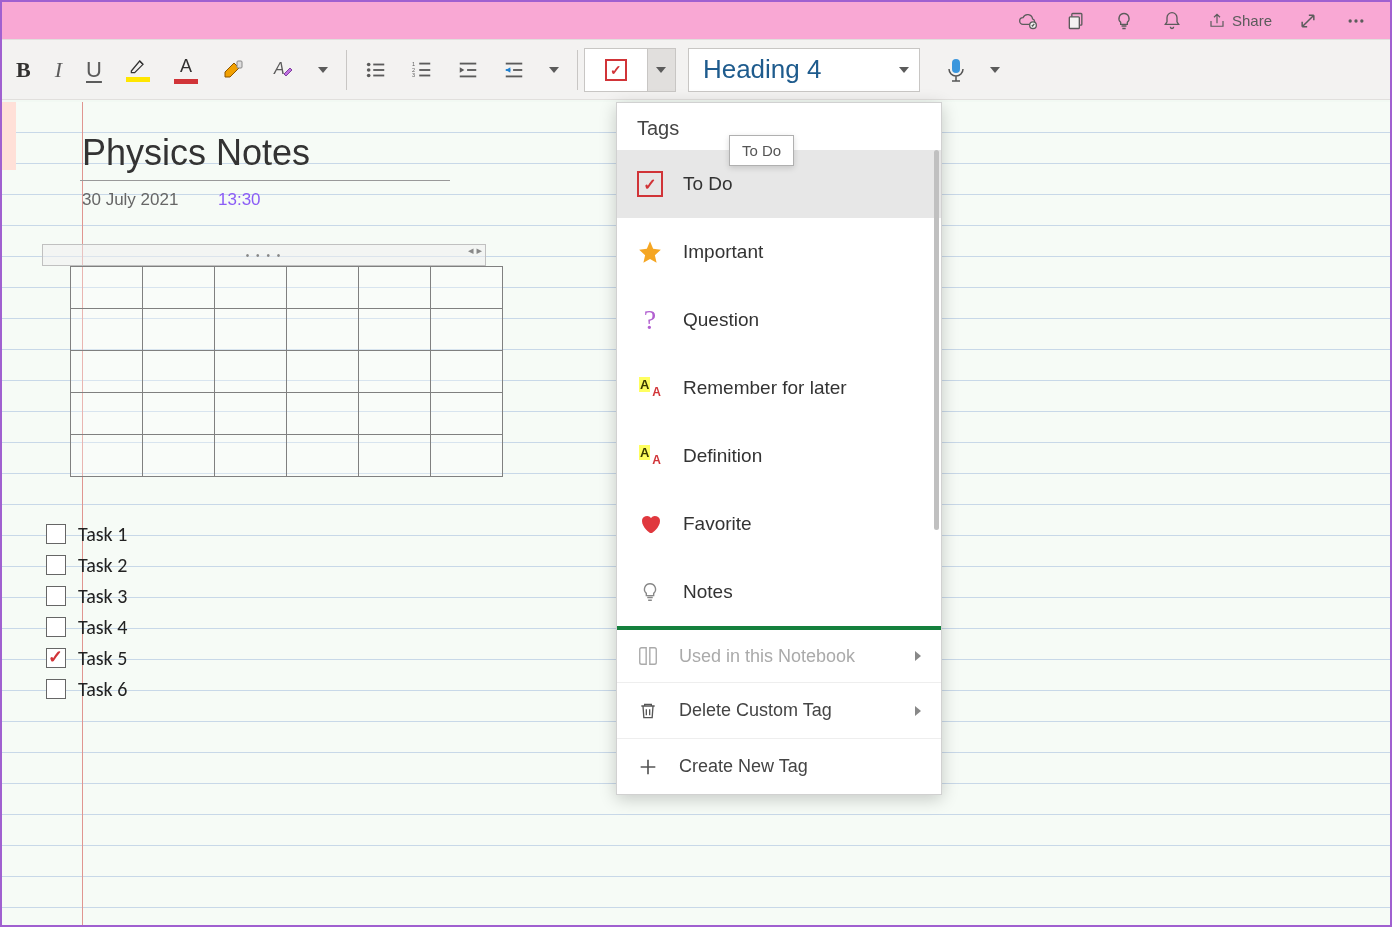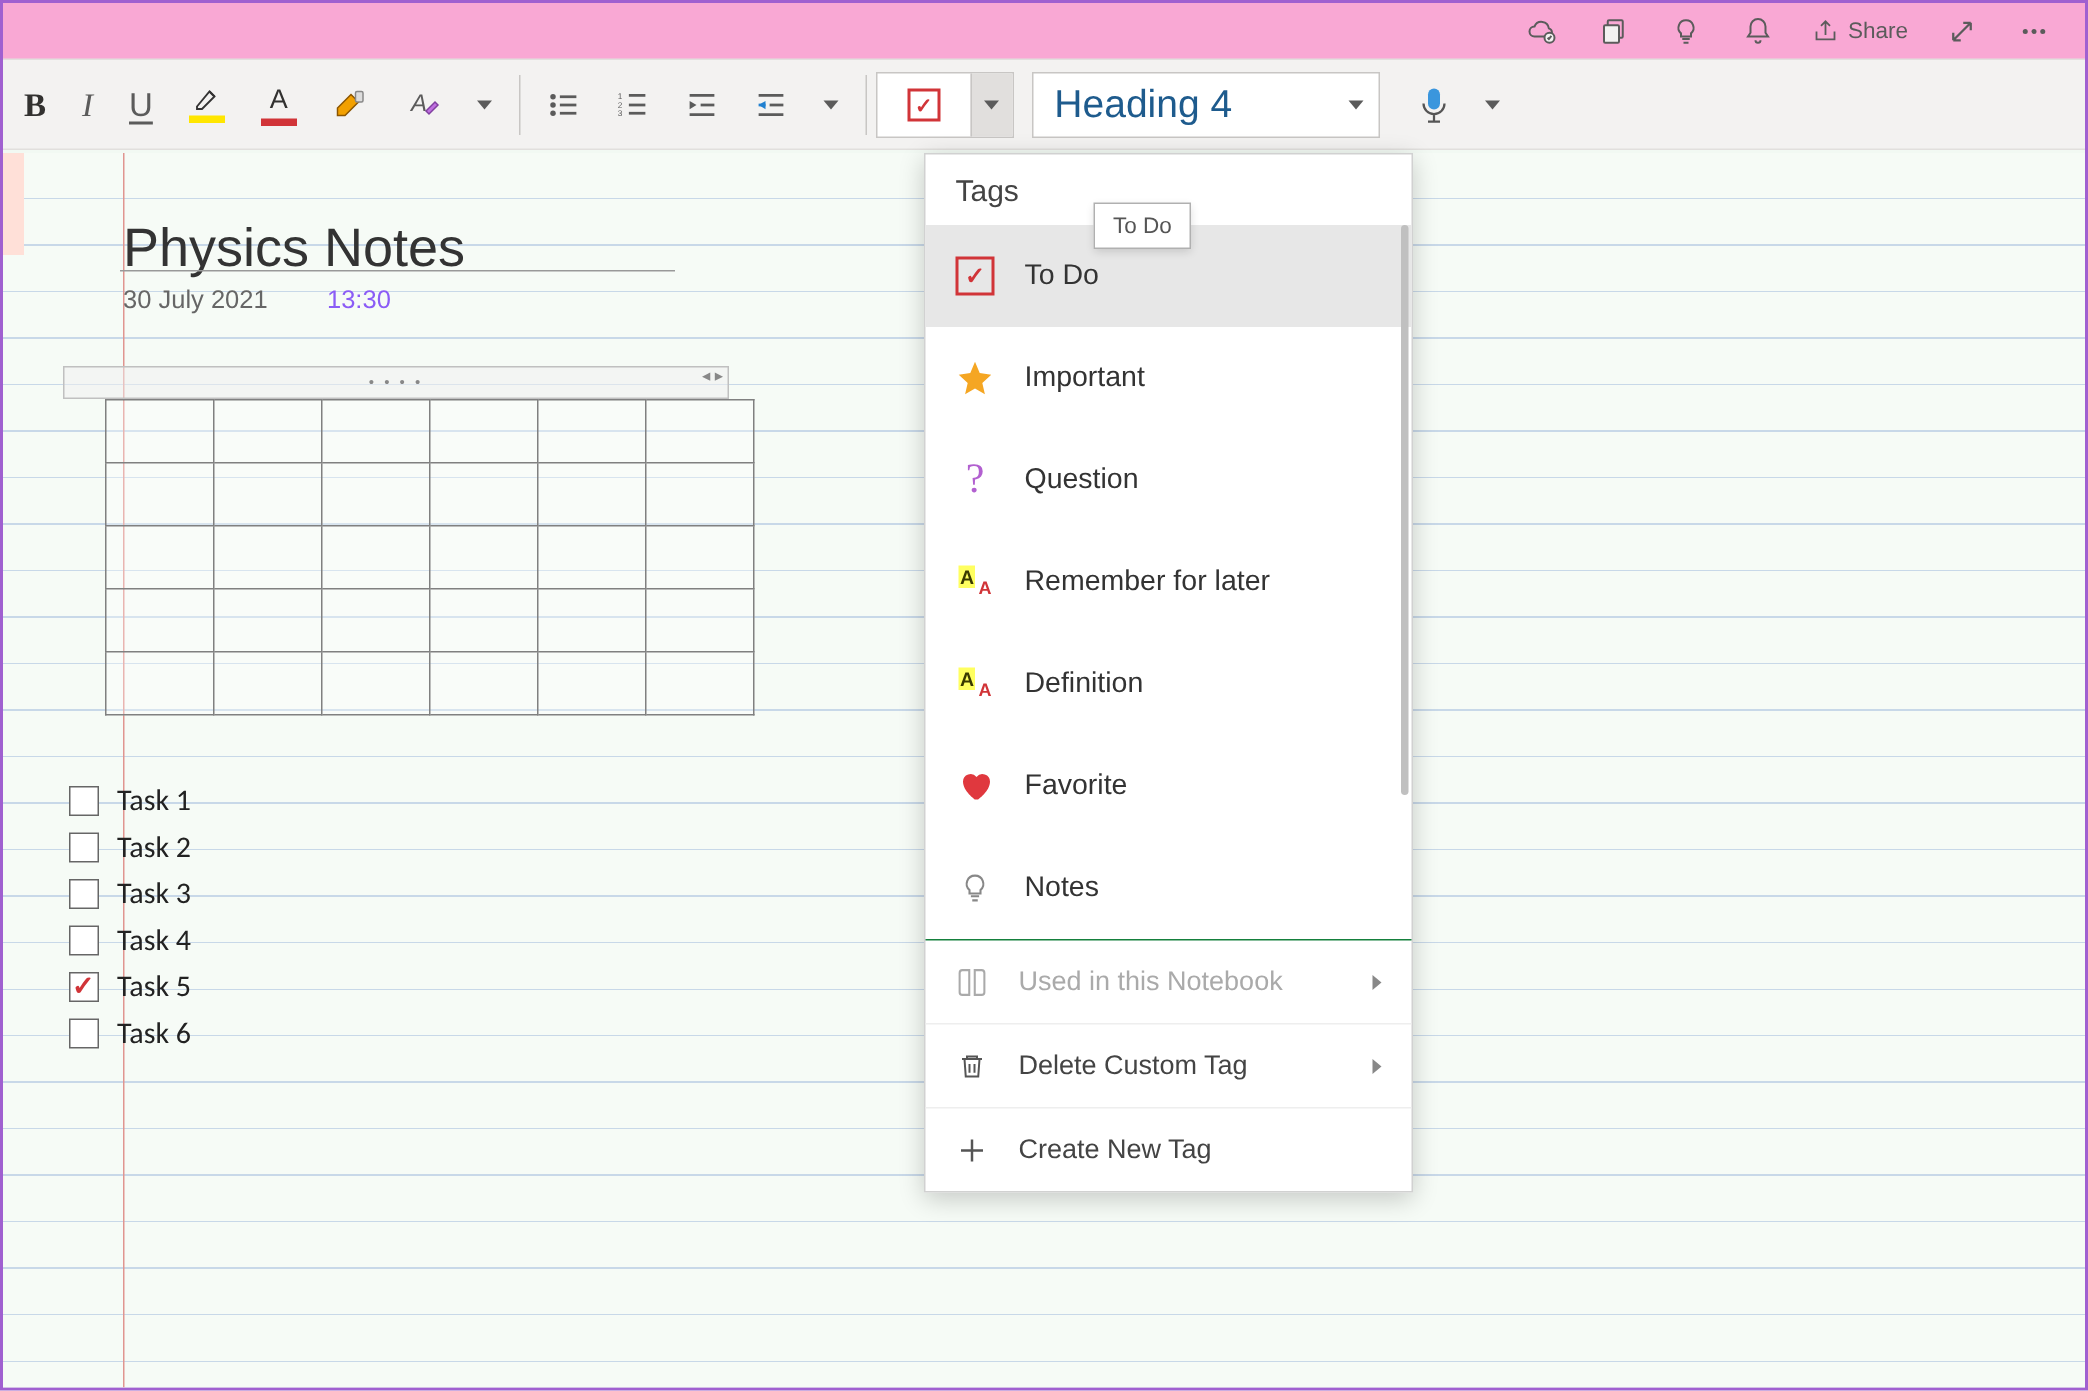--- a/index.html
+++ b/index.html
@@ -45,21 +45,21 @@
 
   .mic-btn { margin-left: 14px; }
 
   
   .canvas { position: absolute; top: 100px; left: 0; right: 0; bottom: 0; background: #f6fbf6; }
   .canvas-lines { position: absolute; top: 0; left: 0; right: 0; bottom: 0; background-image: repeating-linear-gradient(to bottom, transparent 0, transparent 30px, #c8d8e8 30px, #c8d8e8 31px); }
   .red-margin { position: absolute; top: 0; bottom: 0; left: 80px; width: 1px; background: #e09590; }
   .pink-edge { position: absolute; top: 0; left: 0; width: 14px; height: 68px; background: #ffe0d8; }
 
   
-  .page-title { position: absolute; top: 42px; left: 80px; font-size: 36px; font-family: 'Calibri Light', 'Segoe UI Light', sans-serif; color: #333; }
+  .page-title { position: absolute; top: 30px; left: 80px; font-size: 36px; font-family: 'Calibri Light', 'Segoe UI Light', sans-serif; color: #333; }
   .title-underline { position: absolute; top: 78px; left: 78px; width: 370px; border-top: 1px solid #999; }
   .page-date { position: absolute; top: 88px; left: 80px; font-size: 17px; color: #666; }
   .page-time { position: absolute; top: 88px; left: 216px; font-size: 17px; color: #8b5cf6; }
 
   .mini-table { position: absolute; top: 164px; left: 68px; border-collapse: collapse; }
   .mini-table td { border: 1px solid #808080; width: 72px; height: 42px; background: rgba(255,255,255,0.3); }
   .table-frame { position: absolute; top: 142px; left: 40px; width: 444px; height: 22px; border: 1px solid #c0c0c0; background: rgba(240,240,240,0.5); display: flex; align-items: center; justify-content: center; }
   .table-frame .dots { color: #888; letter-spacing: 2px; font-size: 10px; }
   .table-handle { position: absolute; top: 142px; left: 466px; font-size: 11px; color: #888; }
 
@@ -83,21 +83,21 @@
   .tag-icon.star svg { fill: #f5a623; }
   .tag-icon.question { font-size: 28px; color: #b260d0; font-family: serif; }
   .aa-icon { position: relative; width: 26px; height: 22px; }
   .aa-big { position: absolute; top: 0; left: 2px; font-weight: bold; font-size: 13px; color: #3a3a00; background: #ffff60; padding: 0 1px; }
   .aa-small { position: absolute; bottom: 0; right: 2px; font-weight: bold; font-size: 12px; color: #d13438; }
   .tag-icon.heart svg { fill: #e0383e; }
   .tag-icon.bulb svg { stroke: #888; fill: none; stroke-width: 1.5; }
   .tag-icon.comment { border: 1px solid #888; border-radius: 2px; width: 22px; height: 16px; position: relative; }
 
   .tags-footer-item { display: flex; align-items: center; justify-content: space-between; height: 56px; padding: 0 20px; cursor: pointer; font-size: 18px; color: #444; border-top: 1px solid #eee; }
-  .tags-footer-item.first { border-top: 1px solid #15803d; gap: 28px; }
+  .tags-footer-item.first { border-top: 4px solid #15803d; gap: 28px; }
   .tags-footer-item .left { display: flex; align-items: center; gap: 20px; }
   .tags-footer-item.disabled { color: #aaa; }
   .footer-icon { width: 22px; height: 22px; display: flex; align-items: center; justify-content: center; }
   .chevron-right { width: 0; height: 0; border-top: 5px solid transparent; border-bottom: 5px solid transparent; border-left: 6px solid #888; }
 
   
   .tooltip { position: absolute; top: 32px; left: 112px; background: #fff; border: 1px solid #b0b0b0; padding: 6px 12px; font-size: 15px; color: #555; z-index: 60; box-shadow: 0 2px 6px rgba(0,0,0,0.15); }
 </style>
 </head>
 <body>

